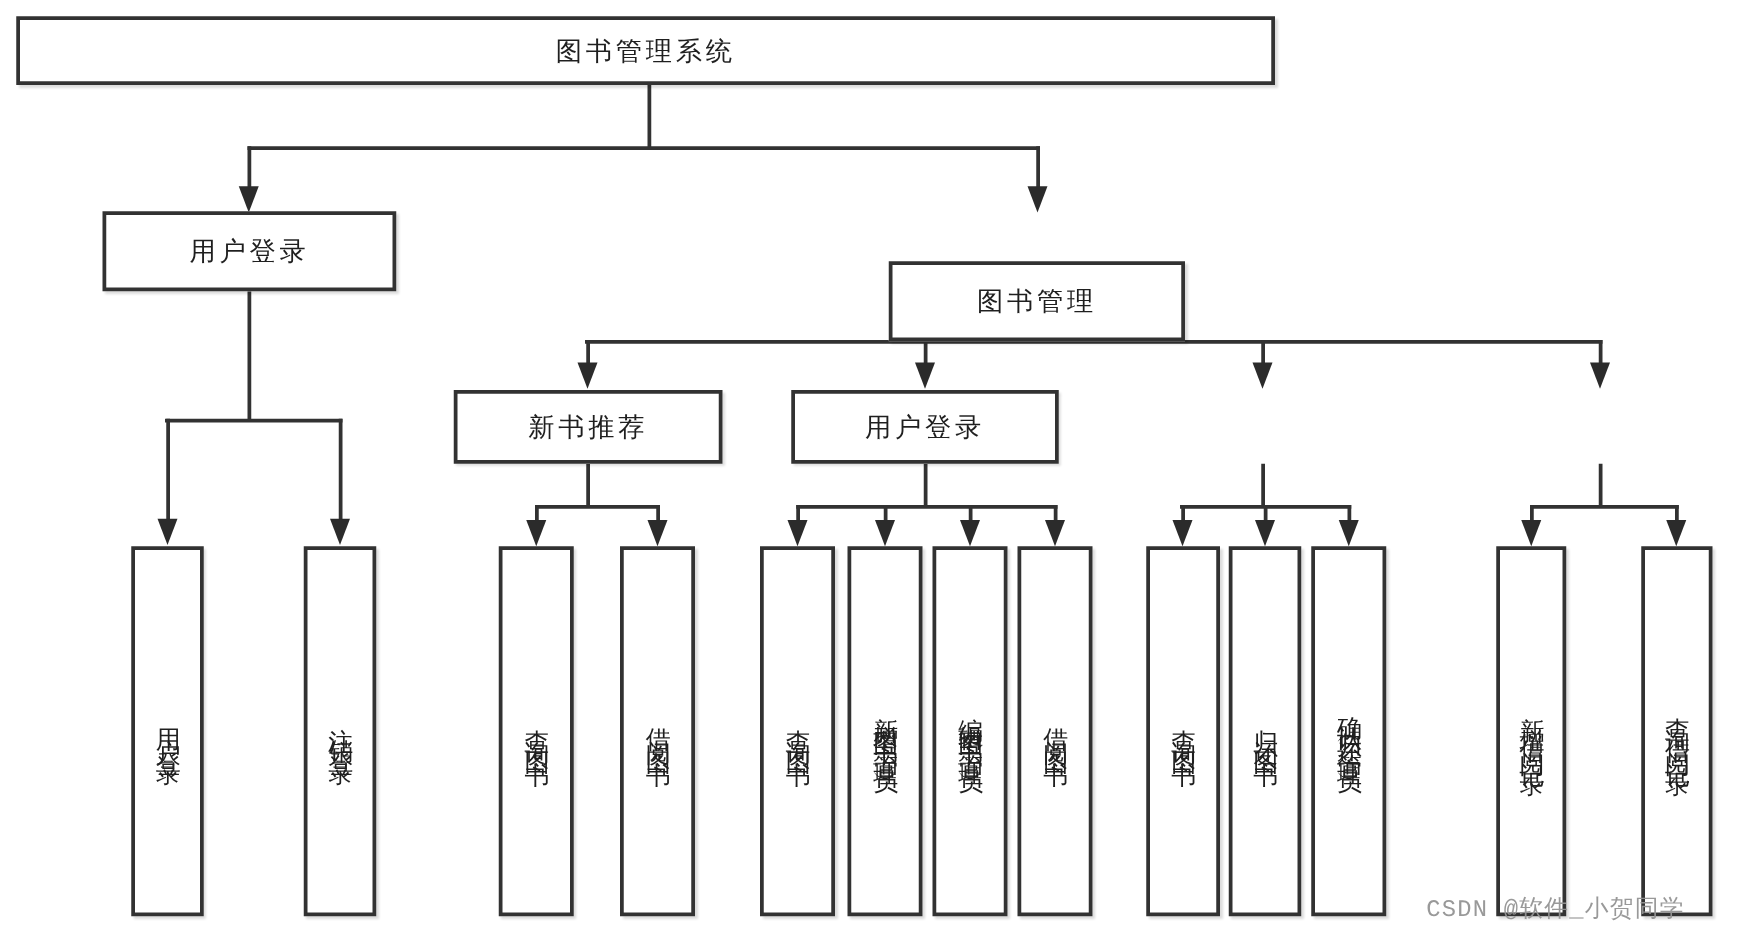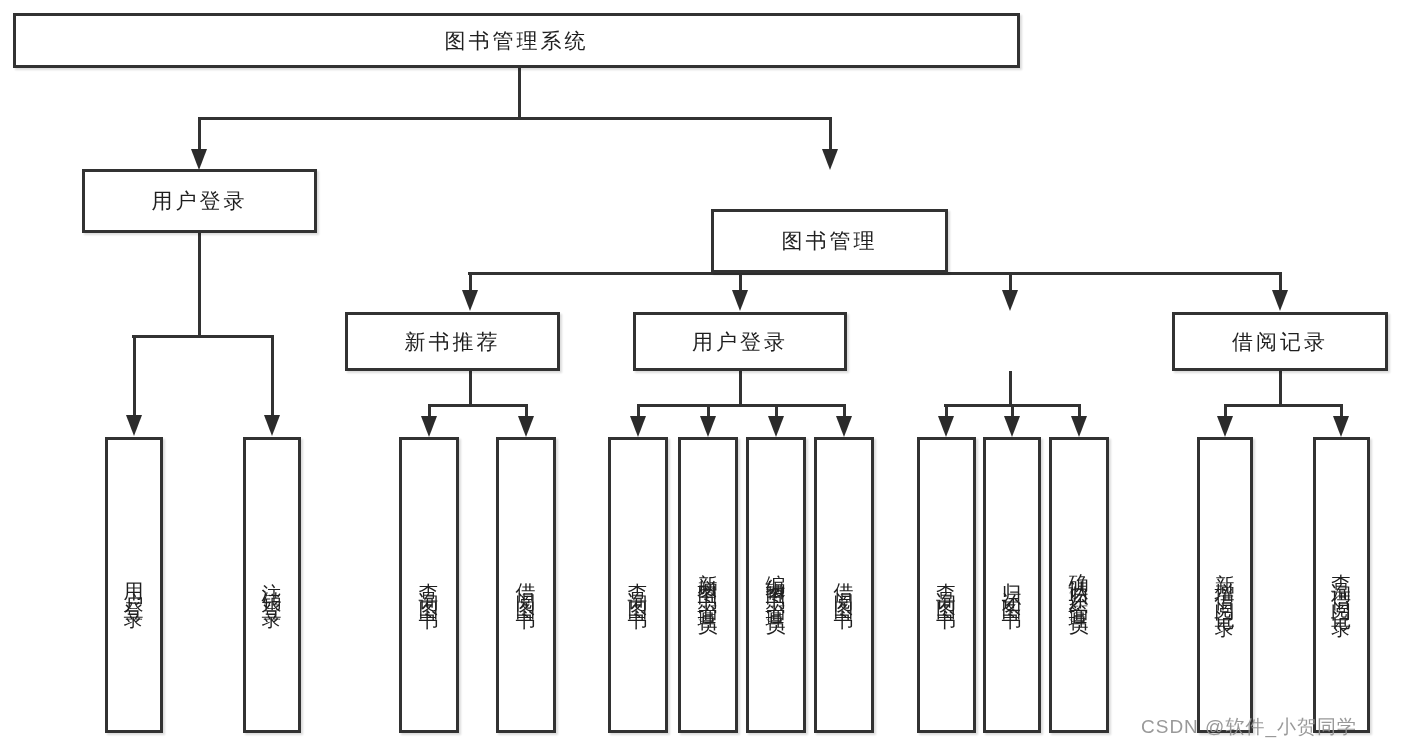--- a/index.html
+++ b/index.html
@@ -64,51 +64,49 @@
   }
   .watermark {
     position: absolute;
     left: 1141px;
     top: 714px;
     font-size: 19px;
     color: rgba(148,148,148,0.95);
     letter-spacing: 1px;
     z-index: 3;
     white-space: nowrap;
+    font-family: Liberation Mono, monospace;
   }
 </style>
 </head>
 <body>
 
 <div class="canvas">
 
   <div class="hbox" style="left:13px; top:13px; width:1007px; height:55px;">
     <span>图书管理系统</span>
   </div>
 
   <div class="hbox" style="left:82px; top:169px; width:235px; height:64px;">
     <span>用户登录</span>
   </div>
 
   <div class="hbox" style="left:711px; top:169px; width:237px; height:64px;margin-top:40px;">
     <span>图书管理</span>
   </div>
 
-  <div class="hbox" style="left:345px; top:312px; width:215px; height:59px;">
+  <div class="hbox" style="left:363px; top:312px; width:215px; height:59px;">
     <span>新书推荐</span>
   </div>
 
   <div class="hbox" style="left:633px; top:312px; width:214px; height:59px;">
     <span>用户登录</span>
   </div>
 
 
-  <div class="hbox" style="left:1172px; top:312px; width:216px; height:59px;">
-    <span>借阅记录</span>
-  </div>
 
   <div class="vbox" style="left:105px; top:437px; width:58px; height:296px;">
     <span class="vtxt">用户登录</span>
   </div>
   <div class="vbox" style="left:243px; top:437px; width:58px; height:296px;">
     <span class="vtxt">注销登录</span>
   </div>
 
   <div class="vbox" style="left:399px; top:437px; width:60px; height:296px;">
     <span class="vtxt">查询图书</span>

